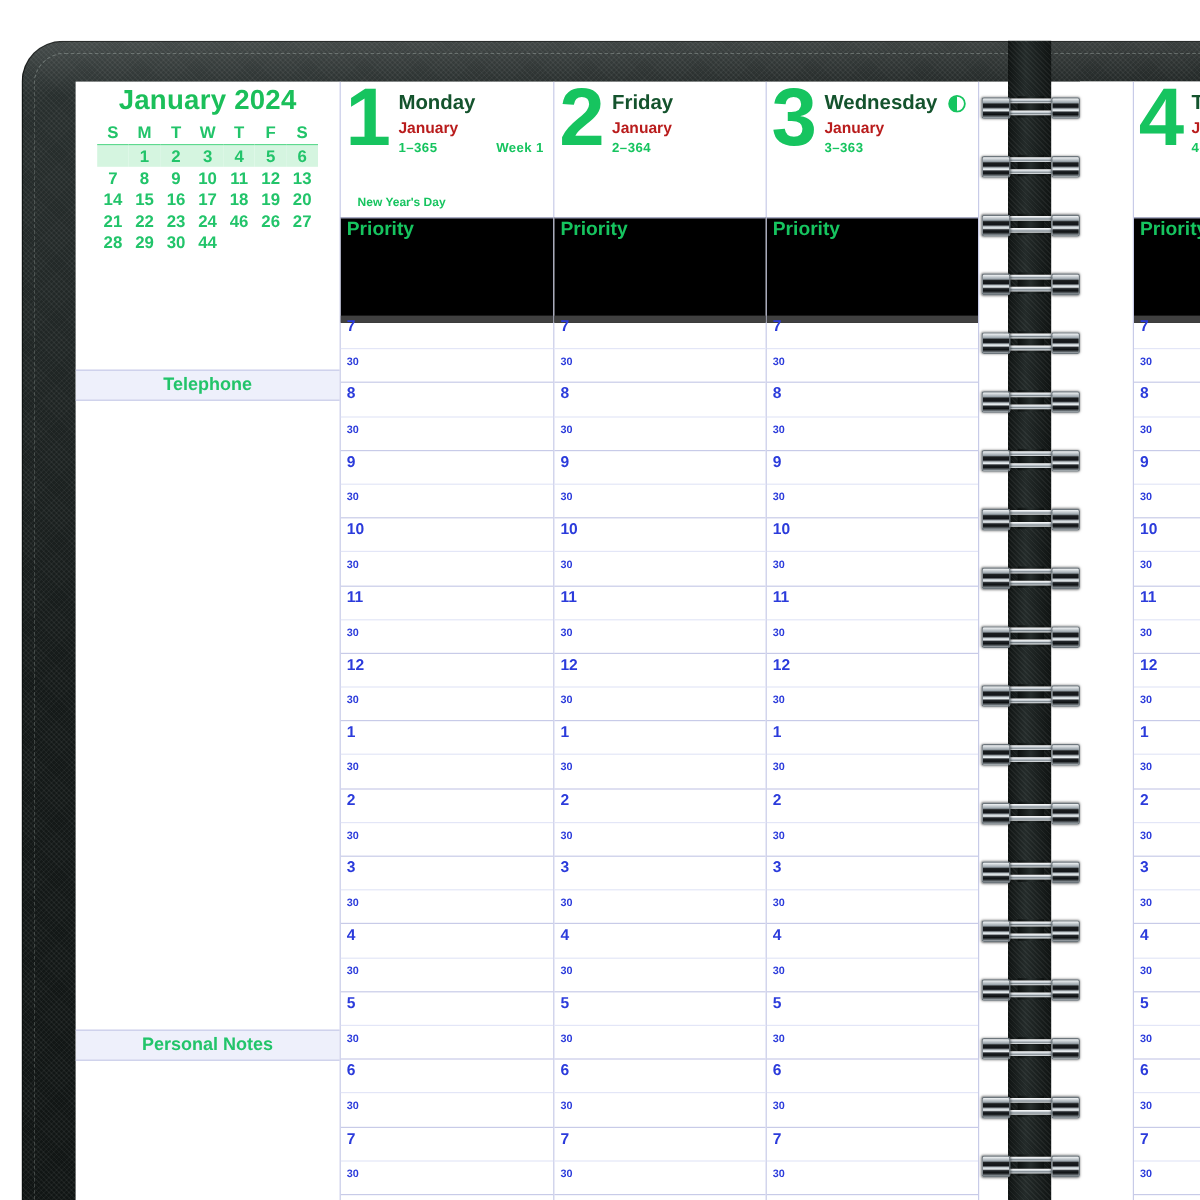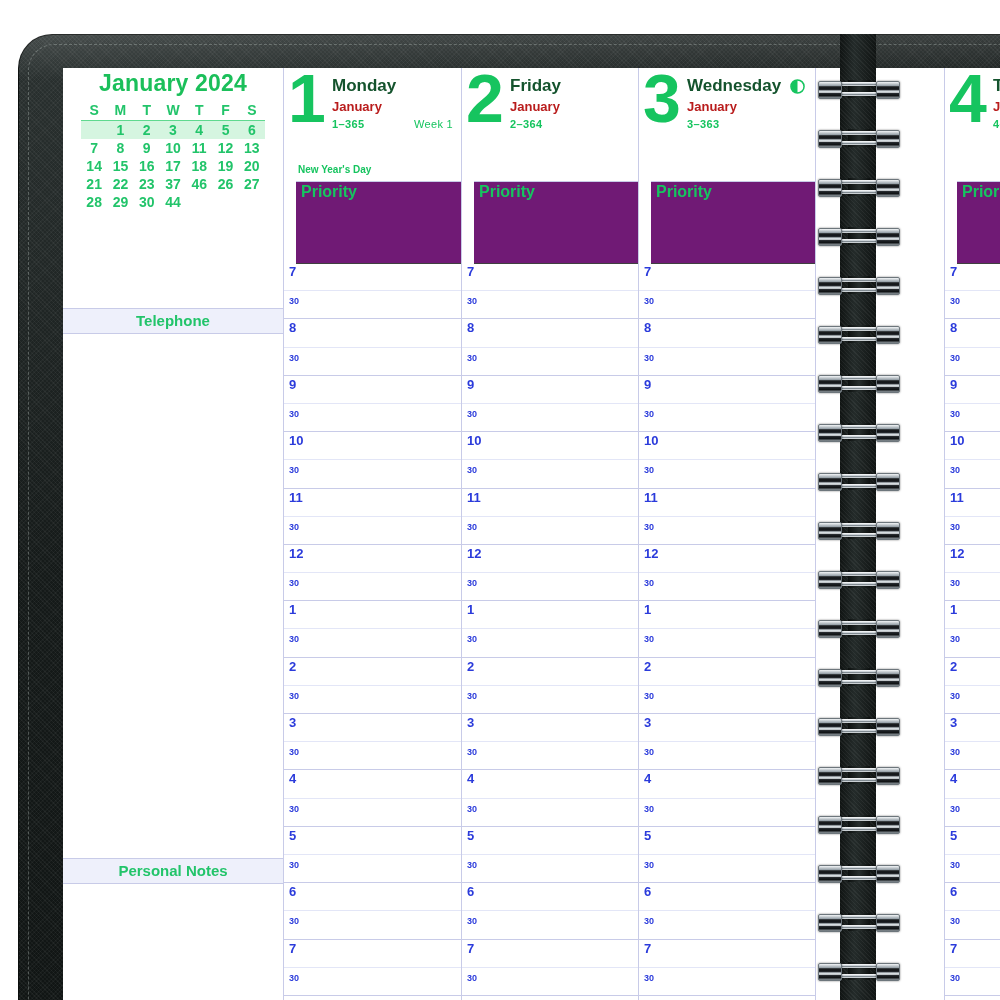--- a/index.html
+++ b/index.html
@@ -88,29 +88,29 @@
   
   .day{position:absolute;top:0;height:100%;}
   .dayhead{position:absolute;left:0;top:0;right:0;height:112px;}
   .daynum{
     position:absolute;left:4px;top:-4px;
     font-size:68px;line-height:68px;font-weight:bold;color:#16c45f;
   }
   .dayname{position:absolute;left:48px;top:8px;font-size:17px;font-weight:bold;color:#14532d;line-height:20px;}
   .daymonth{position:absolute;left:48px;top:31px;font-size:13px;font-weight:bold;color:#b91c1c;line-height:16px;}
   .dayjulian{position:absolute;left:48px;top:50px;font-size:11px;font-weight:bold;color:#16c45f;letter-spacing:.4px;}
-  .weekno{position:absolute;right:8px;top:50px;font-size:11px;font-weight:normal;color:#16c45f;letter-spacing:.3px;}
+  .weekno{position:absolute;right:8px;top:50px;font-size:11px;font-weight:bold;color:#16c45f;letter-spacing:.3px;}
   .holiday{position:absolute;left:14px;top:96px;font-size:10px;font-weight:bold;color:#16c45f;}
   .moon{position:absolute;right:10px;top:11px;width:15px;height:15px;}
 
   .priority{
-    position:absolute;left:12px;right:0;top:113px;height:81px;
-    background:#701a75;
+    position:absolute;left:0;right:0;top:113px;height:81px;
+    background:#000000;
     border-top:1px solid #c8cbe8;
-    border-bottom:1px solid #404040;
+    border-bottom:6px solid #404040;
   }
   .priority span{
     position:absolute;left:5px;top:1px;
     font-size:16px;font-weight:bold;color:#16c45f;
   }
 
   .slots{position:absolute;left:0;right:0;top:195px;bottom:0;}
   .slot{position:relative;height:27.2px;}
   .slot.hour{border-bottom:1px solid #e3e6f7;}
   .slot.half{border-bottom:1px solid #c8cbe8;}
@@ -208,21 +208,21 @@
                   <td>16</td>
                   <td>17</td>
                   <td>18</td>
                   <td>19</td>
                   <td>20</td>
                 </tr>
                 <tr class="">
                   <td>21</td>
                   <td>22</td>
                   <td>23</td>
-                  <td>37</td>
+                  <td>24</td>
                   <td>46</td>
                   <td>26</td>
                   <td>27</td>
                 </tr>
                 <tr class="">
                   <td>28</td>
                   <td>29</td>
                   <td>30</td>
                   <td>44</td>
                   <td></td>

